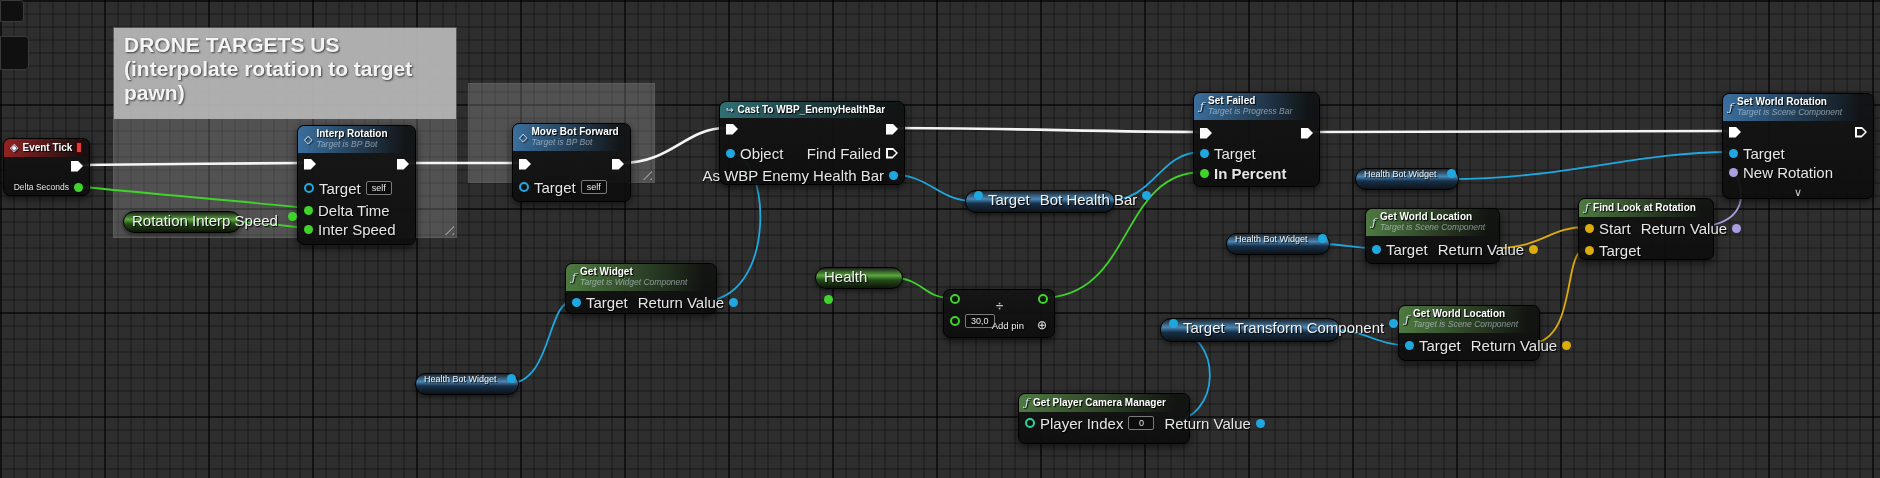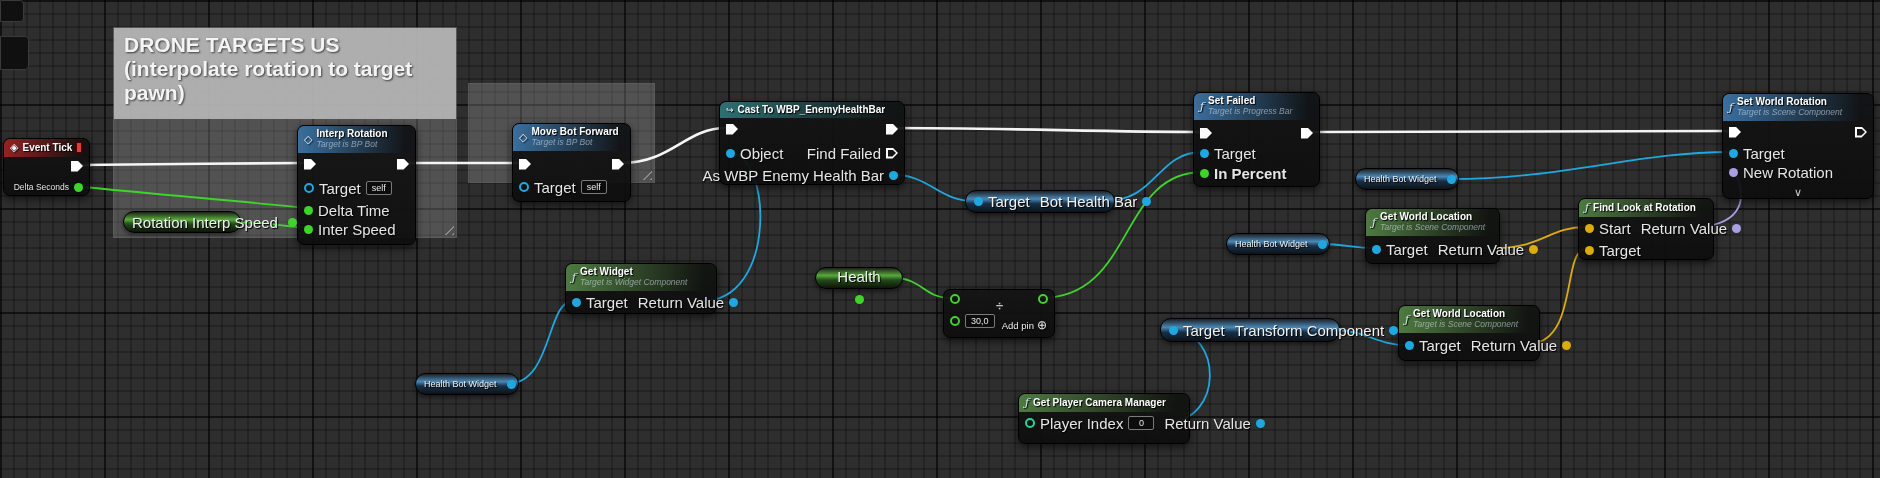--- a/index.html
+++ b/index.html
@@ -66,30 +66,30 @@
   .exec-pin{width:12px;height:11px;position:relative;flex:0 0 auto;}
   .exec-pin::before{content:"";position:absolute;inset:0;background:#fff;
     clip-path:polygon(0 0,55% 0,100% 50%,55% 100%,0 100%);}
   .exec-pin.hollow::after{content:"";position:absolute;inset:2px;background:#141414;
     clip-path:polygon(0 0,55% 0,100% 50%,55% 100%,0 100%);}
   .vbox{background:#0c0c0c;border:1px solid #7a7a7a;color:#e8e8e8;font-size:9px;
     padding:1px 5px;border-radius:2px;min-width:14px;text-align:center;}
   .chev{position:absolute;bottom:0px;left:0;right:0;text-align:center;color:#cfcfcf;font-size:11px;line-height:11px;}
   
   .pill{position:absolute;z-index:3;height:22px;border-radius:11px;border:1px solid #000;
-    display:flex;align-items:center;gap:5px;padding:0 8px;box-sizing:border-box;
+    display:flex;align-items:flex-start;gap:5px;padding:0 8px;box-sizing:border-box;
     box-shadow:0 2px 5px rgba(0,0,0,.55);}
   .pill .sp{flex:1;}
   .pill.bluev{background:linear-gradient(180deg,#1c2126 0%,#4a87b5 38%,#173049 60%,#0e1217 100%);}
   .pill.greenv{background:linear-gradient(180deg,#1c2119 0%,#58a83c 38%,#234a1a 60%,#0e1408 100%);}
   .pill .plabel{color:#f2f2f2;}
   
   .stub{position:absolute;z-index:3;background:#101010;border:1px solid #3a3a3a;border-radius:0 4px 4px 0;}
   .opchar{position:absolute;color:#c8c8c8;font-size:13px;font-weight:bold;line-height:13px;}
-  .addpin{position:absolute;display:flex;align-items:center;gap:3px;color:#efefef;font-size:9.5px;text-shadow:1px 1px 1px #000;}
+  .addpin{position:absolute;display:flex;align-items:center;gap:13px;color:#efefef;font-size:9.5px;text-shadow:1px 1px 1px #000;}
   .addpin .circ{font-size:12px;color:#e8e8e8;}
 </style>
 </head>
 <body>
 
 <div id="canvas">
 
   <div class="comment c-drone">
     <div class="chead">DRONE TARGETS US (interpolate rotation to target pawn)</div>
     <div class="cbody">

